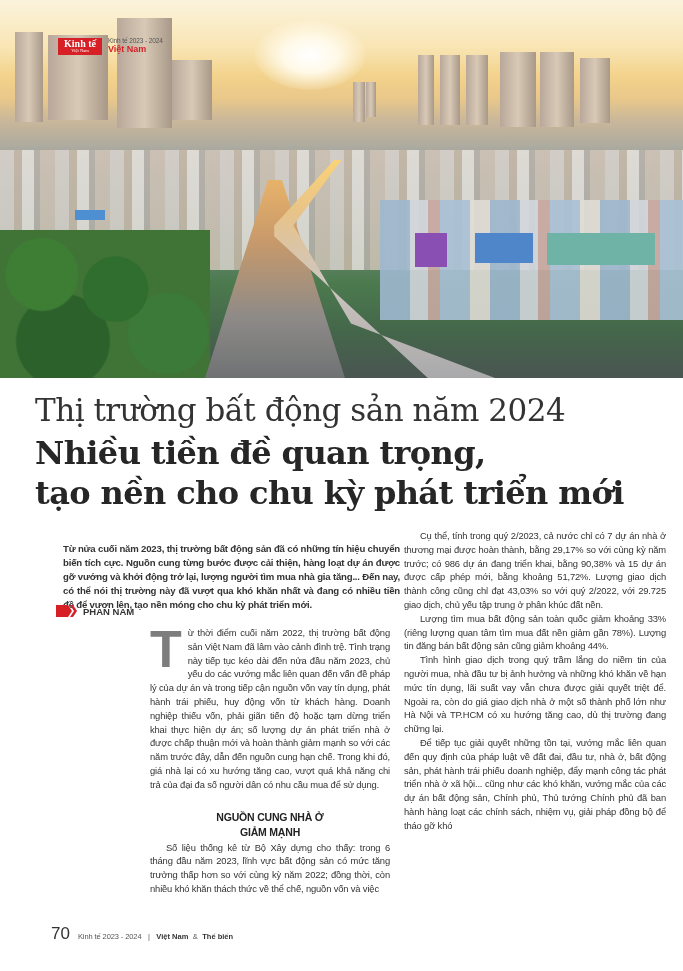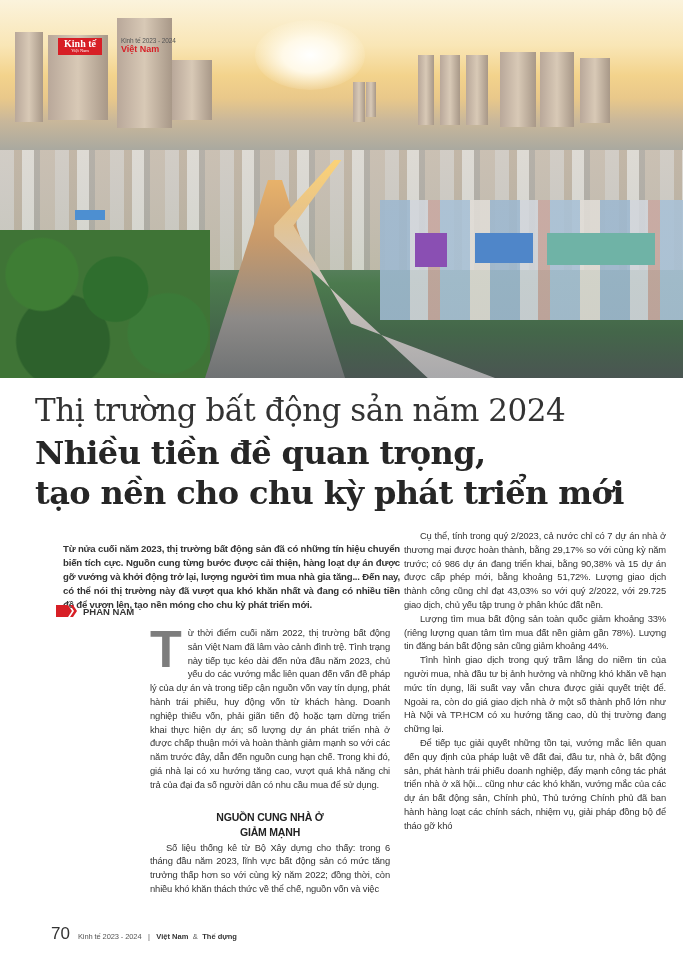--- a/index.html
+++ b/index.html
@@ -24,21 +24,21 @@
                 #3f7436; }
   .road { position: absolute; left: 205px; top: 180px; width: 140px; height: 198px;
     background: linear-gradient(180deg, #e8b26a 0%, #c99a6a 30%, #8d8a88 70%, #6f7273 100%);
     clip-path: polygon(45% 0, 55% 0, 100% 100%, 0 100%); }
   .rail { position: absolute; left: 255px; top: 160px; width: 240px; height: 218px;
     background: linear-gradient(180deg, #fbd277 0%, #e7c38a 25%, #cfc6bf 55%, #a9a9ab 100%);
     clip-path: polygon(33% 0, 36% 0, 16% 30%, 40% 75%, 100% 100%, 72% 100%, 8% 35%, 8% 30%); }
   .billboard { position: absolute; }
 
   
-  .masthead { position: absolute; left: 58px; top: 38px; display: flex; align-items: center; gap: 19px; }
+  .masthead { position: absolute; left: 58px; top: 38px; display: flex; align-items: center; gap: 6px; }
   .logo { background: #d71f26; color: #fff; width: 44px; height: 17px; text-align: center;
     font-family: "Liberation Serif", serif; line-height: 1; padding-top: 1px; }
   .logo .l1 { font-size: 10px; font-weight: bold; display: block; }
   .logo .l2 { font-size: 4.5px; display: block; margin-top: 0; }
   .mast-text { line-height: 1.05; }
   .mast-year { font-size: 6.5px; color: #555; display: block; font-family: "Liberation Sans Narrow", "Liberation Sans", sans-serif; letter-spacing: -0.1px; }
   .mast-name { font-size: 9px; color: #d71f26; font-weight: bold; display: block; }
 
   
   .kicker { position: absolute; left: 35px; top: 392px; font-family: "DejaVu Serif", serif; font-weight: 200;
@@ -144,15 +144,15 @@
   <p class="ind">Để tiếp tục giải quyết những tồn tại, vướng mắc liên quan đến quy định của pháp luật về đất đai, đầu tư, nhà ở, bất động sản, phát hành trái phiếu doanh nghiệp, đẩy mạnh công tác phát triển nhà ở xã hội... cũng như các khó khăn, vướng mắc của các dự án bất động sản, Chính phủ, Thủ tướng Chính phủ đã ban hành hàng loạt các chính sách, nhiệm vụ, giải pháp đồng bộ để tháo gỡ khó</p>
 </div>
 
 <div class="footer">
   <span class="pageno">70</span>
   <span>
     <span class="foot-mag">Kinh tế 2023 - 2024</span>
     <span class="foot-sep">|</span>
     <span class="foot-sec">Việt Nam</span>
     <span class="foot-amp">&amp;</span>
-    <span class="foot-sec">Thế dựng</span>
+    <span class="foot-sec">Thế biến</span>
   </span>
 </div>
 
 </body></html>

